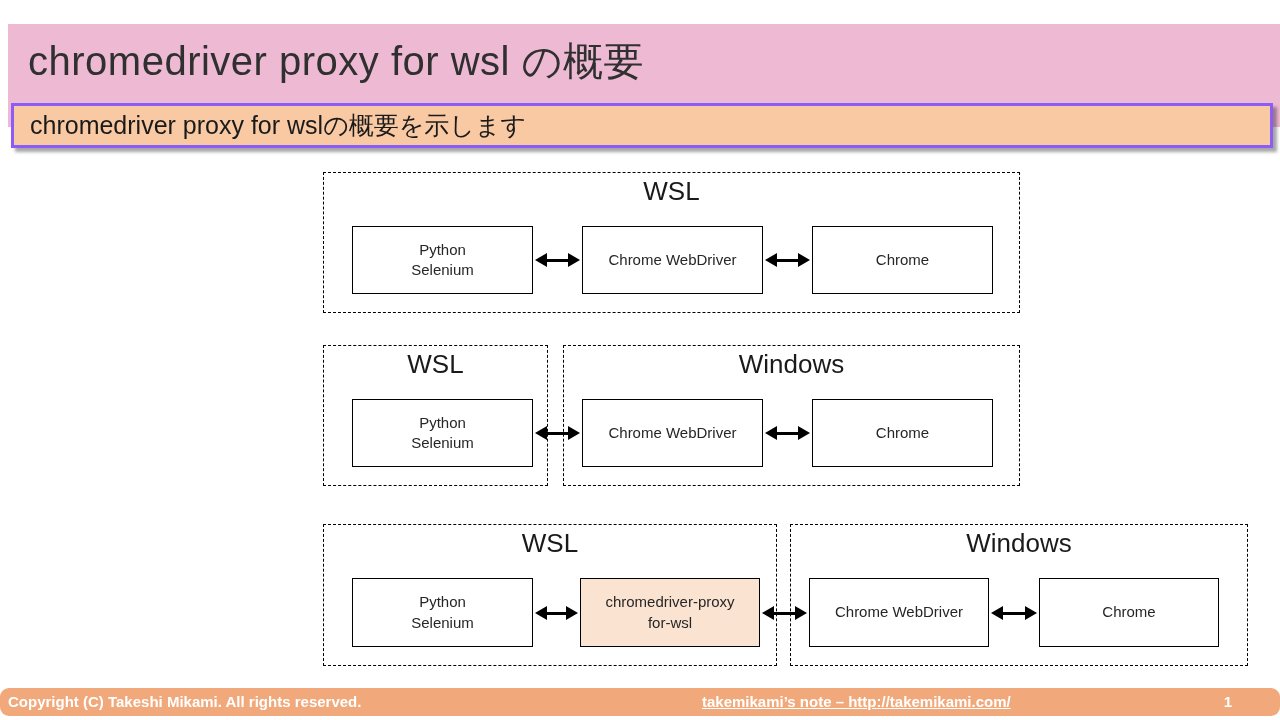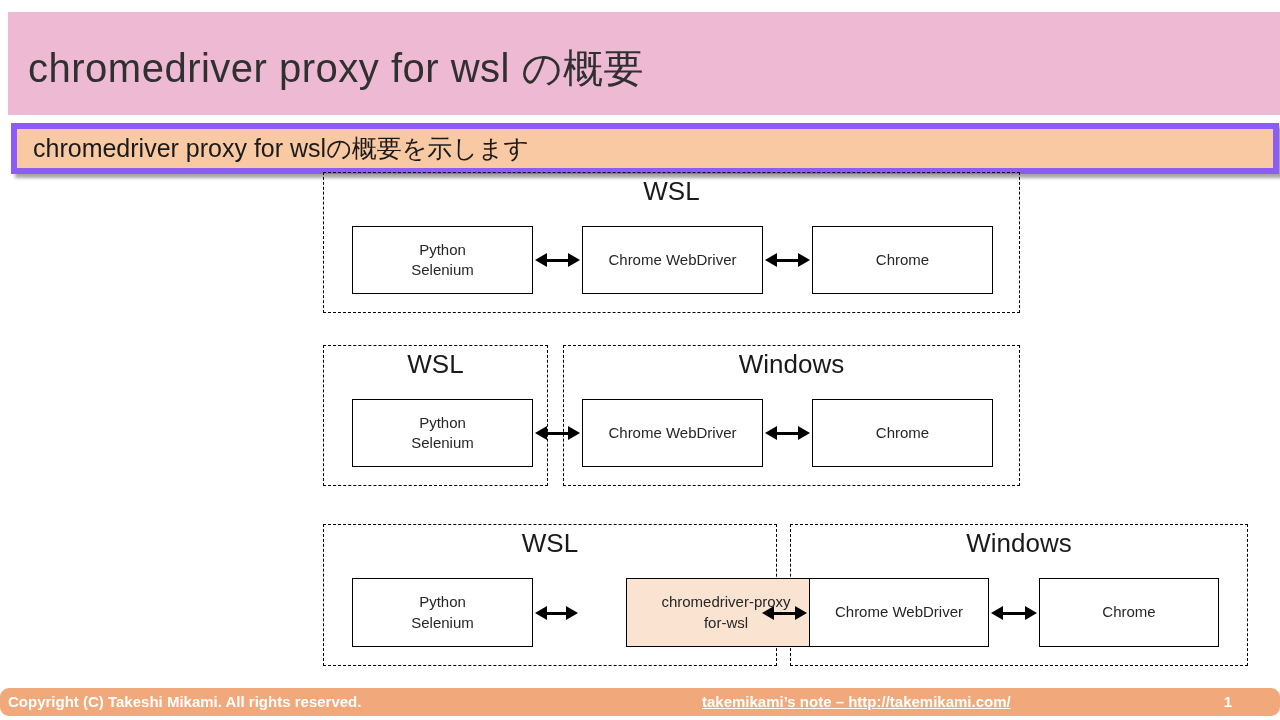--- a/index.html
+++ b/index.html
@@ -3,33 +3,33 @@
 <meta charset="utf-8">
 <style>
   html,body { margin:0; padding:0; background:#ffffff; }
   .slide {
     position:relative; width:1280px; height:720px; background:#ffffff;
     font-family:"Liberation Sans","DejaVu Sans",sans-serif; color:#262626;
     overflow:hidden;
   }
   
   .title-bar {
-    position:absolute; left:8px; top:12px; right:0; height:103px;
-    background:#eebad3; display:flex; align-items:center;
+    position:absolute; left:8px; top:24px; right:0; height:103px;
+    background:#eebad3; display:flex; align-items:flex-start;
   }
   .title-text {
     font-size:40px; font-weight:300; color:#303030; padding-left:20px;
     padding-top:10px; letter-spacing:0.5px;
   }
   
   .subtitle-bar {
     position:absolute; left:11px; top:103px; width:1256px; height:39px;
-    background:#f9c9a3; border:6px solid #8b5cf6;
+    background:#f9c9a3; border:3px solid #8b5cf6;
     box-shadow:4px 4px 3px rgba(0,0,0,0.35);
-    display:flex; align-items:center;margin-top:20px;
+    display:flex; align-items:center;
   }
   .subtitle-text { font-size:25px; color:#1a1a1a; padding-left:16px; }
   
   .row-label {
     position:absolute; left:28px; font-size:22px; color:#2a2a2a; white-space:nowrap;
   }
   
   .group {
     position:absolute; border:1.5px dashed #000; box-sizing:border-box;
   }
@@ -113,21 +113,21 @@
     </div>
 
   <div class="group" style="left:323px; top:524px; width:454px; height:142px;">
     <div class="group-title">WSL</div>
   </div>
   <div class="group" style="left:790px; top:524px; width:458px; height:142px;">
     <div class="group-title">Windows</div>
   </div>
   <div class="node" style="left:352px; top:578px; width:181px; height:69px;">Python
 Selenium</div>
-  <div class="node highlight" style="left:580px; top:578px; width:200px; height:69px;margin-left:46px;">chromedriver-proxy
+  <div class="node highlight" style="left:580px; top:578px; width:180px; height:69px;">chromedriver-proxy
 for-wsl</div>
   <div class="node" style="left:809px; top:578px; width:180px; height:69px;">Chrome WebDriver</div>
   <div class="node" style="left:1039px; top:578px; width:180px; height:69px;">Chrome</div>
   <div class="arrow" style="left:535px; top:605px; width:43px;">
       <span class="shaft"></span>
     </div>
   <div class="arrow" style="left:762px; top:605px; width:45px;">
       <span class="shaft"></span>
     </div>
   <div class="arrow" style="left:991px; top:605px; width:46px;">

